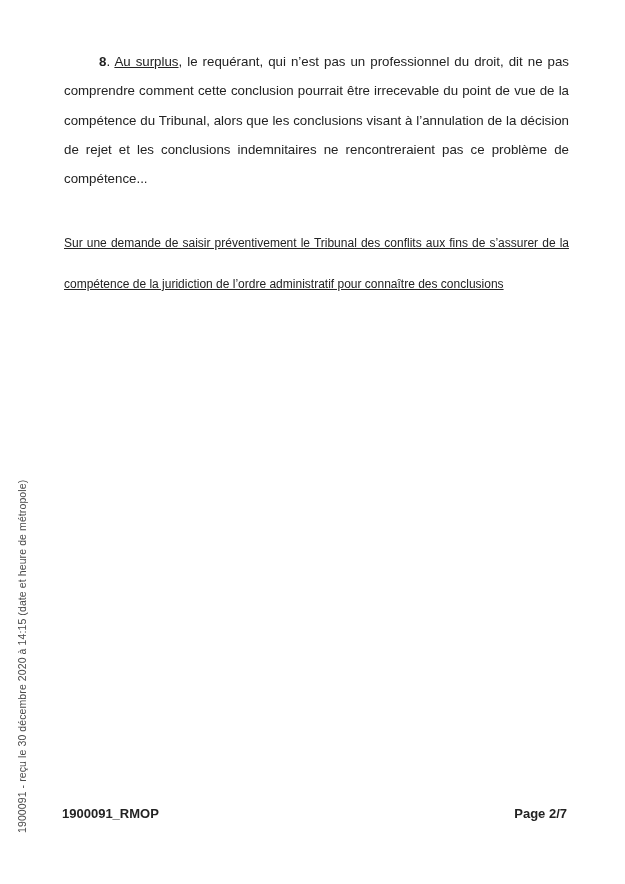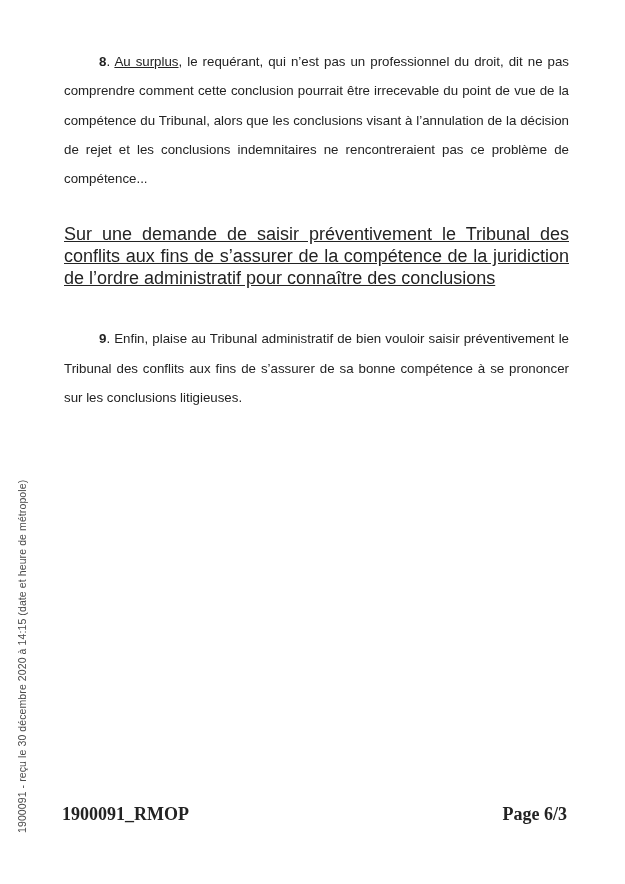--- a/index.html
+++ b/index.html
@@ -35,23 +35,23 @@
     text-indent: 35px;
   }
   .para .num {
     font-weight: bold;
   }
   .u-phrase {
     text-decoration: underline;
   }
   .section-heading {
     margin: 30px 0 0 0;
-    font-size: 18px;
+    font-size: 12px;
     font-weight: normal;
-    line-height: 22px;
+    line-height: 41px;
     text-align: justify;
     text-decoration: underline;
   }
   .para-after-heading {
     margin-top: 35px;
   }
   
   .stamp {
     position: absolute;
     left: 16px;
@@ -66,41 +66,39 @@
   }
   
   .footer {
     position: absolute;
     left: 62px;
     right: 58px;
     top: 806px;
     display: flex;
     justify-content: space-between;
     align-items: center;
-    font-size: 18px;
+    font-size: 13px;
     font-weight: bold;
     line-height: 16px;
-    font-family: Liberation Serif, serif;
   }
 </style>
 </head>
 <body>
 
 <div class="page">
 
   <div class="stamp">1900091 - reçu le 30 décembre 2020 à 14:15 (date et heure de métropole)</div>
 
   <main class="content">
 
     <p class="para"><span class="num">8</span><span>. </span><span class="u-phrase">Au surplus</span><span>, le requérant, qui n’est pas un professionnel du droit, dit ne pas comprendre comment cette conclusion pourrait être irrecevable du point de vue de la compétence du Tribunal, alors que les conclusions visant à l’annulation de la décision de rejet et les conclusions indemnitaires ne rencontreraient pas ce problème de compétence...</span></p>
 
     <h2 class="section-heading">Sur une demande de saisir préventivement le Tribunal des conflits aux fins de s’assurer de la compétence de la juridiction de l’ordre administratif pour connaître des conclusions</h2>
 
-    <p class="para para-after-heading"><span class="num">9</span><span>. </span><span>Enfin, plaise au Tribunal administratif de bien vouloir saisir préventivement le Tribunal des conflits aux fins de s’assurer de sa bonne compétence à se prononcer sur les conclusions litigieuses.</span></p>
 
   </main>
 
   <div class="footer">
     <span>1900091_RMOP</span>
-    <span>Page 6/3</span>
+    <span>Page 2/7</span>
   </div>
 
 </div>
 
 </body></html>

